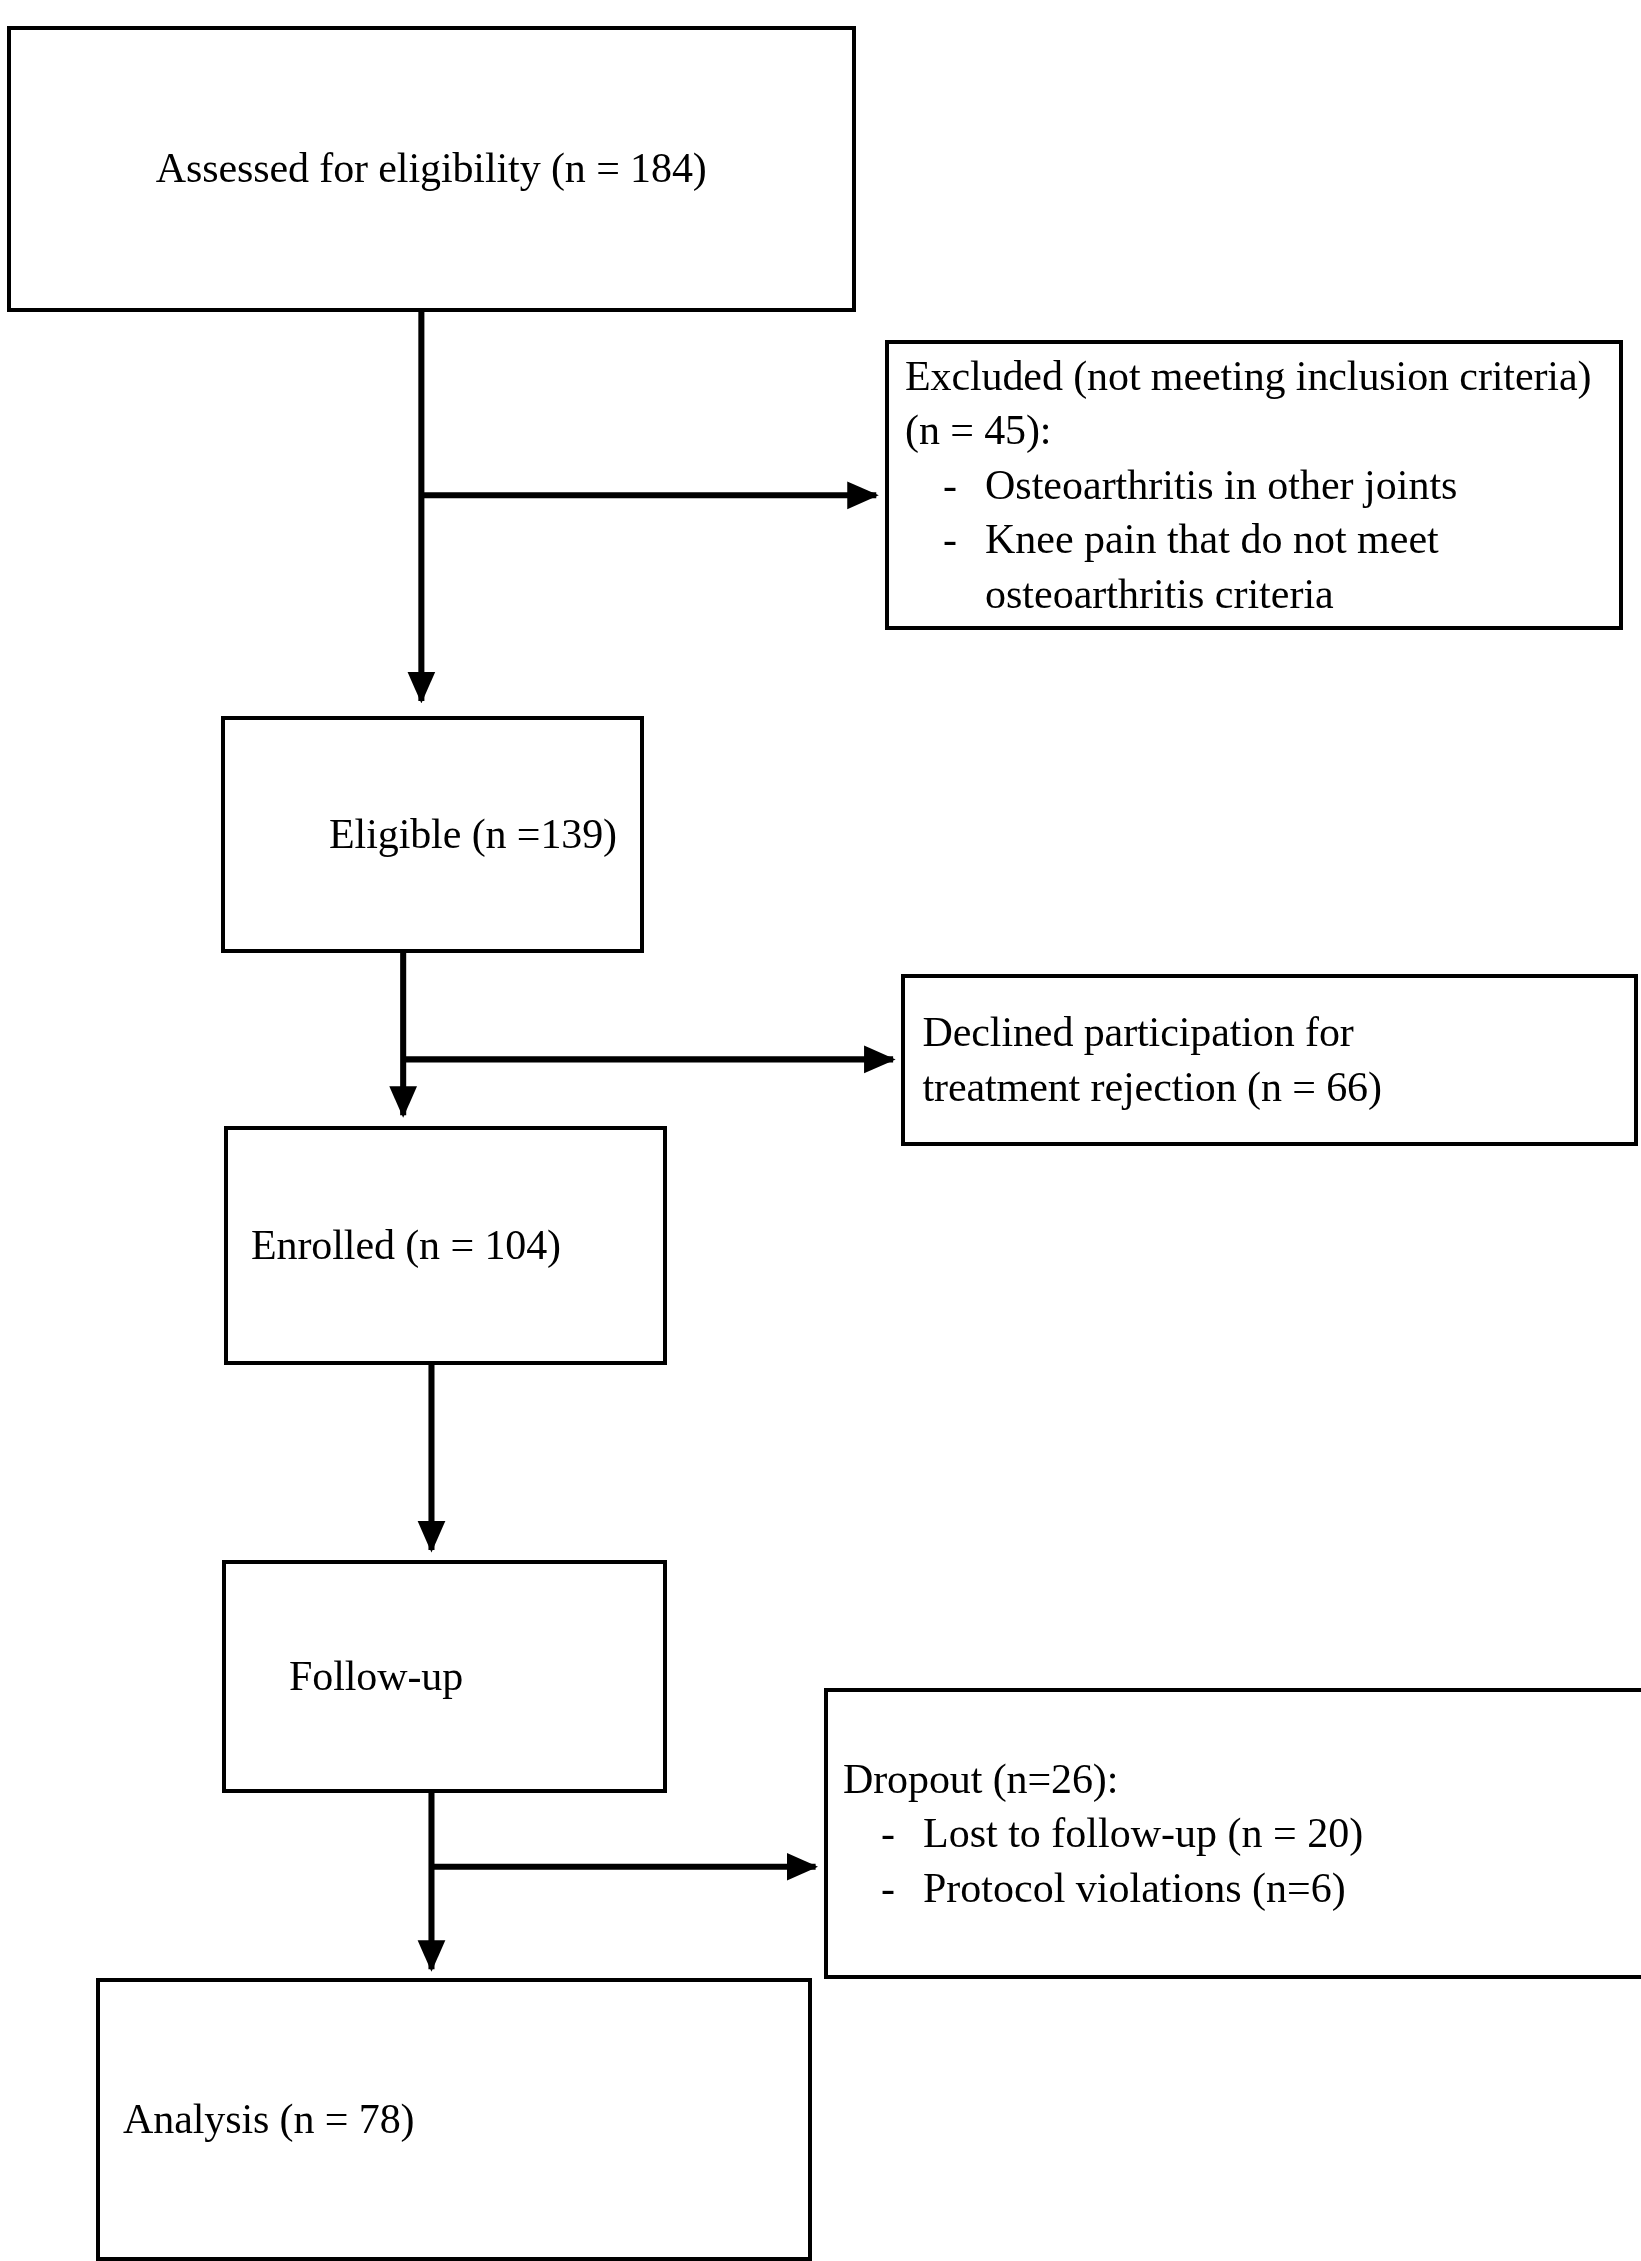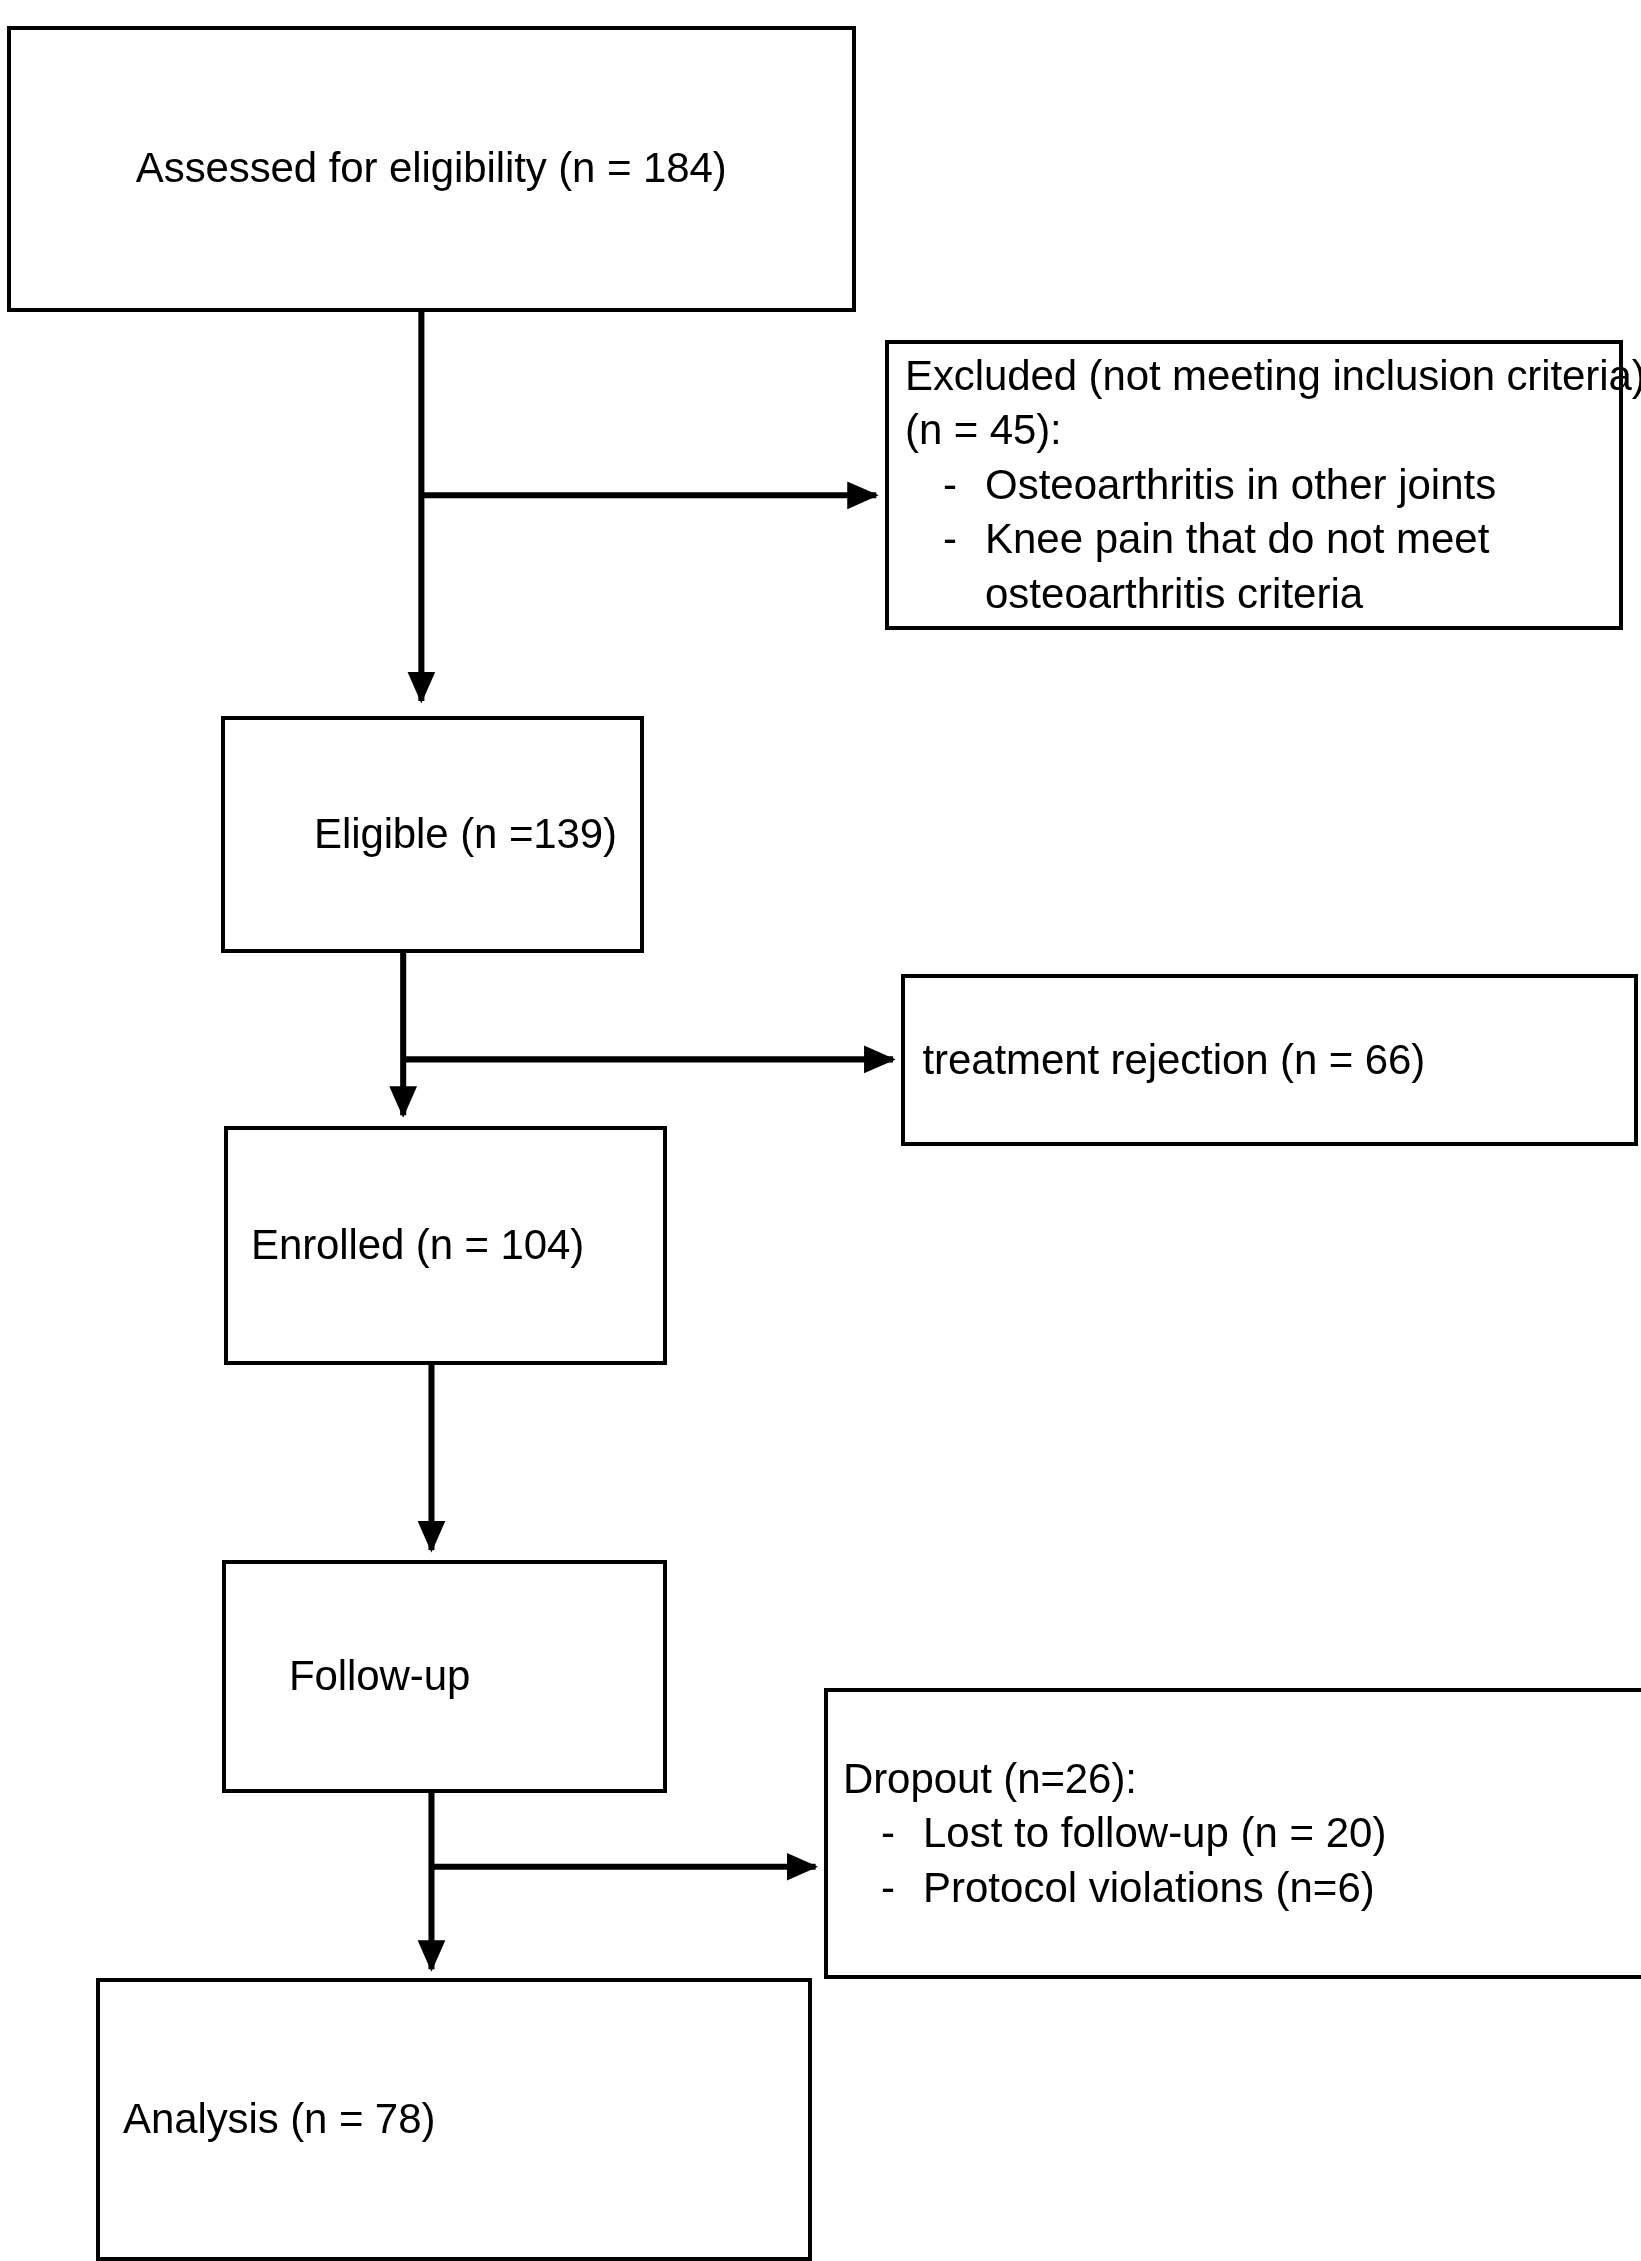--- a/index.html
+++ b/index.html
@@ -7,21 +7,21 @@
     margin: 0;
     padding: 0;
     background: #ffffff;
   }
   #canvas {
     position: relative;
     width: 1642px;
     height: 2261px;
     background: #ffffff;
     overflow: hidden;
-    font-family: Liberation Sans, sans-serif;
+    font-family: Liberation Serif, serif;
     color: #000000;
   }
   .node {
     position: absolute;
     box-sizing: border-box;
     border: 4px solid #000000;
     background: #ffffff;
     display: flex;
     flex-direction: column;
     justify-content: center;
@@ -130,20 +130,21 @@
   </div>
 
   <div class="node" style="left:221px; top:716px; width:423px; height:237px;text-align:right;">
     <div class="body">
       <div class="line">Eligible (n =139)</div>
     </div>
   </div>
 
   <div class="node" style="left:901px; top:974px; width:737px; height:172px;">
     <div class="body" style="padding:0 17.5px;">
+      <div class="line">Declined participation for</div>
       <div class="line">treatment rejection (n = 66)</div>
     </div>
   </div>
 
   <div class="node" style="left:224px; top:1126px; width:443px; height:239px;">
     <div class="body">
       <div class="line">Enrolled (n = 104)</div>
     </div>
   </div>
 

